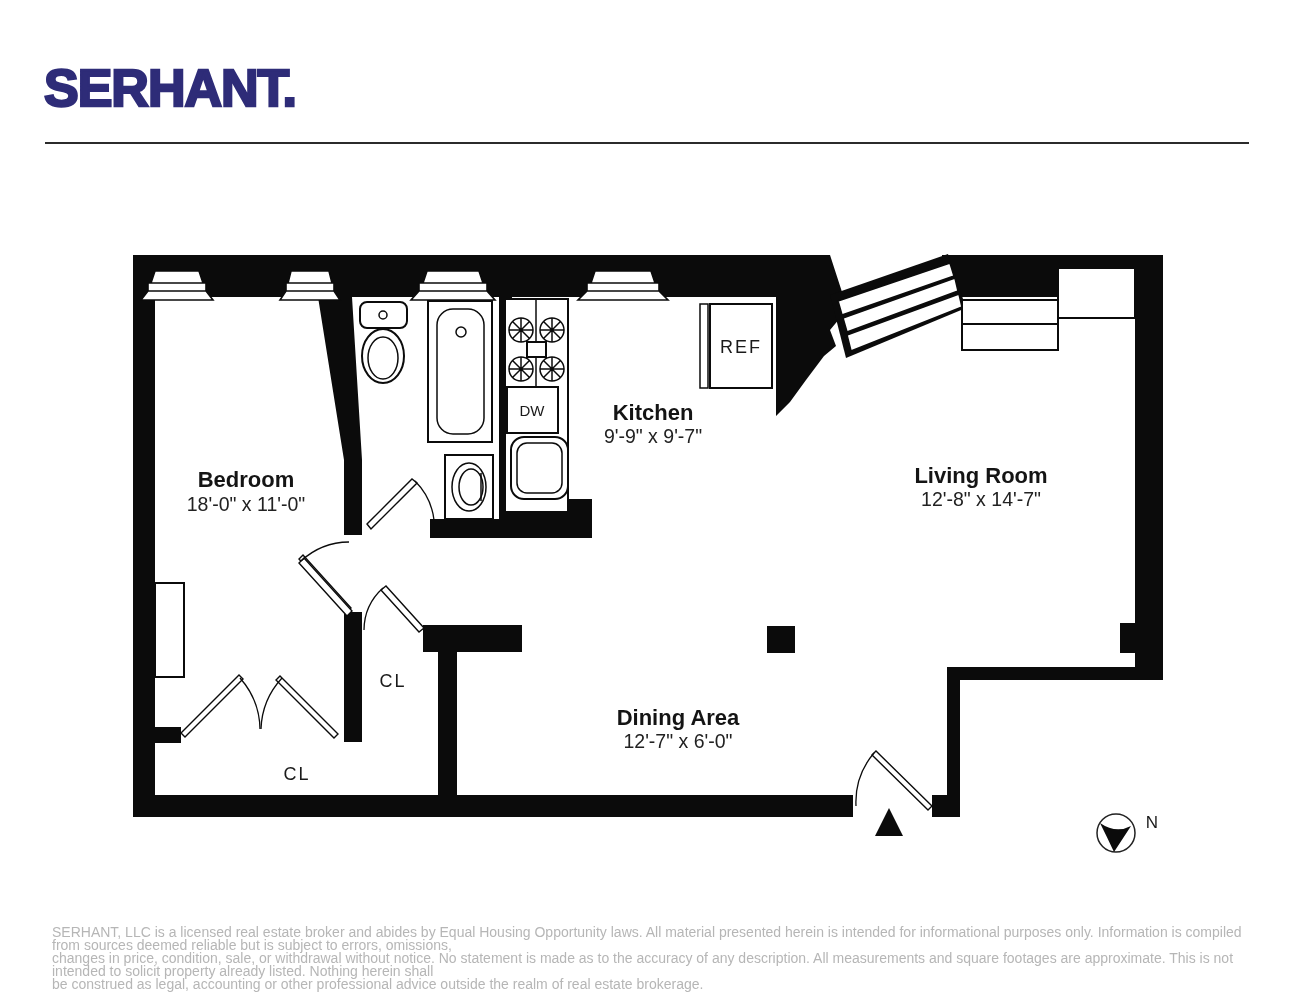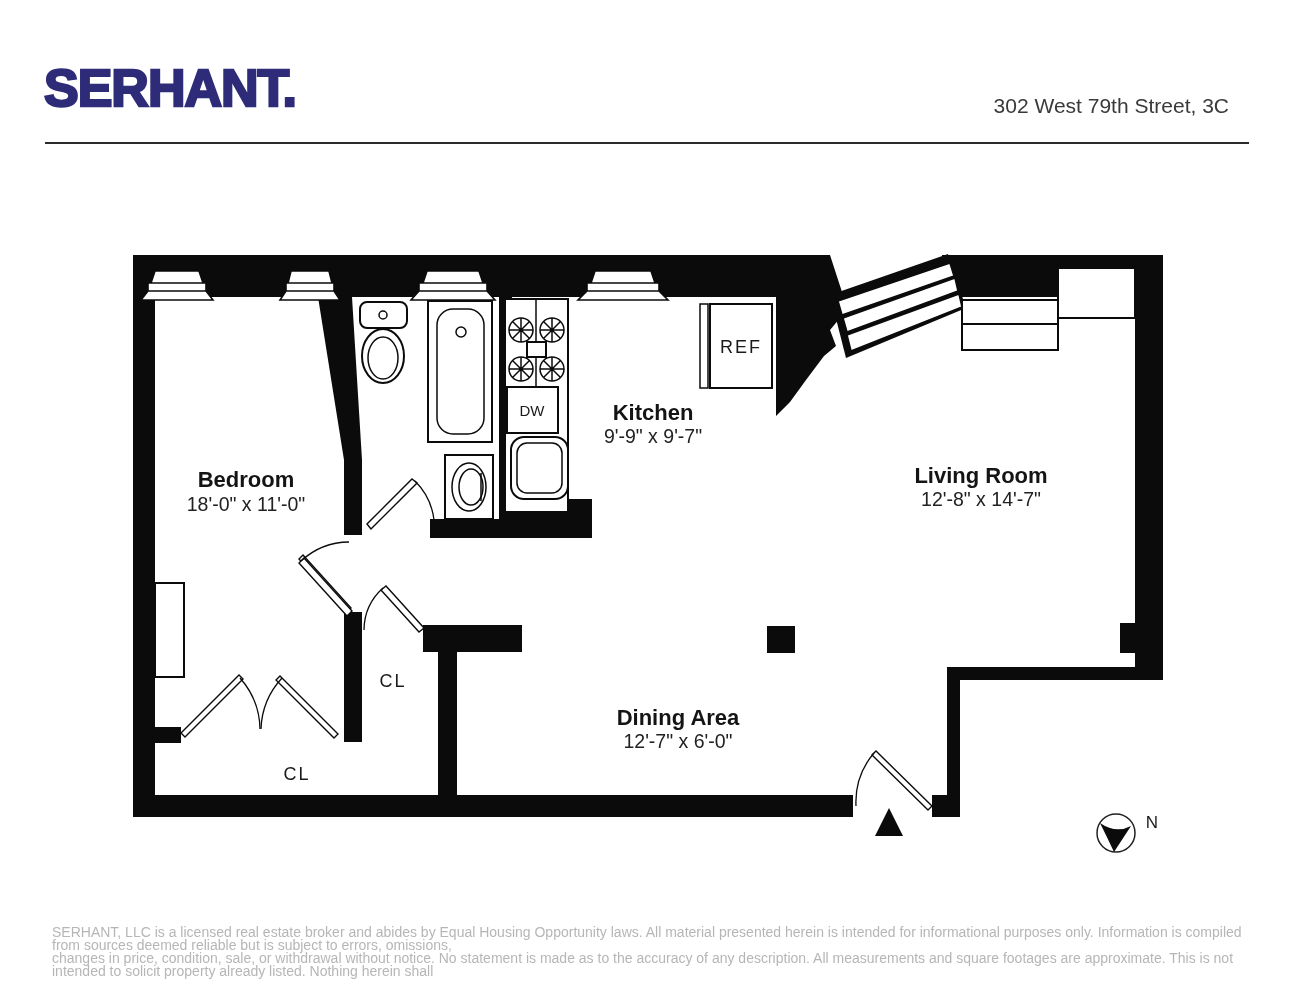--- a/index.html
+++ b/index.html
@@ -26,21 +26,20 @@
   .n-label{font-family:"Liberation Sans",sans-serif;font-size:17px;fill:#1a1a1a;text-anchor:middle;}
   .footer{position:absolute;left:52px;top:926px;width:1200px;font-size:14px;
           line-height:13px;color:#b6b6b6;}
 </style>
 </head>
 <body>
 
 <div class="page">
 
   <div class="logo">SERHANT.</div>
-  <div class="address">302 West 79th Street, 3C</div>
   <div class="rule"></div>
 
   <svg class="plan-svg" width="1294" height="1000" viewBox="0 0 1294 1000">
 
     <g>
       <rect class="wall" x="133" y="255" width="697" height="42"></rect>
       <rect class="wall" x="133" y="255" width="22" height="562"></rect>
       <rect class="wall" x="133" y="795" width="720" height="22"></rect>
       <rect class="wall" x="932" y="795" width="28" height="22"></rect>
       <rect class="wall" x="1135" y="255" width="28" height="425"></rect>
@@ -175,15 +174,16 @@
     <g>
       <circle cx="1116" cy="833" r="19" fill="#ffffff" stroke="#222222" stroke-width="1.5"></circle>
       <path d="M1100,823 Q1116,834 1131,826 L1114,852 Q1107,837 1100,823 Z" fill="#0b0b0b"></path>
       <text class="n-label" x="1152" y="828">N</text>
     </g>
   </svg>
 
   <div class="footer">
     <div>SERHANT, LLC is a licensed real estate broker and abides by Equal Housing Opportunity laws. All material presented herein is intended for informational purposes only. Information is compiled from sources deemed reliable but is subject to errors, omissions,</div>
     <div>changes in price, condition, sale, or withdrawal without notice. No statement is made as to the accuracy of any description. All measurements and square footages are approximate. This is not intended to solicit property already listed. Nothing herein shall</div>
+    <div>be construed as legal, accounting or other professional advice outside the realm of real estate brokerage.</div>
   </div>
 
 </div>
 
 </body></html>

